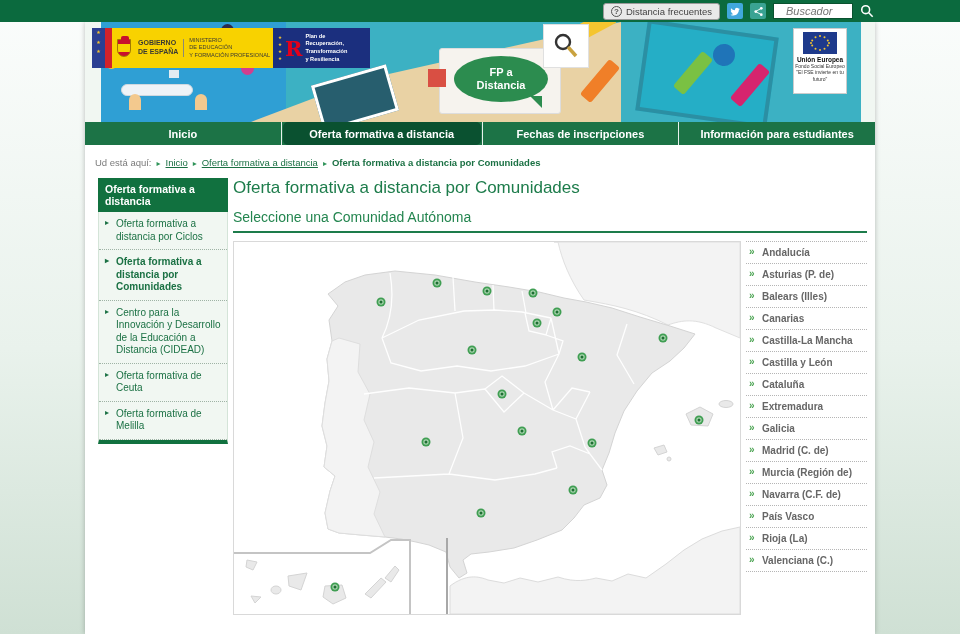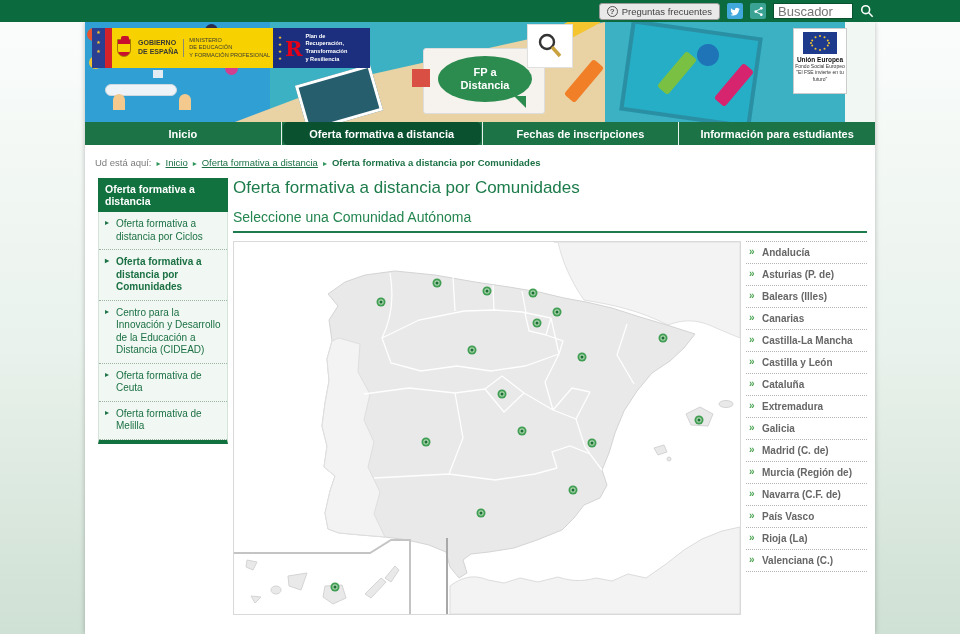--- a/index.html
+++ b/index.html
@@ -11,28 +11,28 @@
   }
   
   .topbar{position:absolute;top:0;left:0;right:0;height:22px;background:#0b6a3e;
     display:flex;align-items:center;justify-content:flex-end;padding-right:86px;gap:7px;z-index:30;}
   .faq-btn{display:flex;align-items:center;gap:4px;background:#e9e9e9;border:1px solid #9a9a9a;
     border-radius:3px;height:17px;padding:0 7px;font-size:9.5px;color:#444;cursor:pointer;}
   .qbubble{width:11px;height:11px;border:1px solid #555;border-radius:50%;font-size:8px;line-height:10px;
     text-align:center;color:#555;font-weight:bold;}
   .sq-icon{width:16px;height:16px;border-radius:2px;display:flex;align-items:center;justify-content:center;}
   .tw{background:#41a8dc;} .sh{background:#3aa393;}
-  .search-box{height:16px;width:80px;border:1px solid #0a522f;font-size:13px;padding:0 4px;color:#333;background:#fff;}
+  .search-box{height:16px;width:80px;border:1px solid #0a522f;font-size:11px;padding:0 12px;color:#333;background:#fff;font-style:italic;}
   .mag{display:flex;align-items:center;}
   
   .page{position:absolute;left:85px;top:22px;width:790px;height:612px;background:#fff;
     box-shadow:0 0 5px rgba(0,0,0,.25);z-index:10;}
   
   .banner{position:relative;height:100px;overflow:hidden;background:#f1f7f2;}
-  .collage{position:absolute;left:0;top:0;width:760px;height:100px;background:#3cb1c3;overflow:hidden;}
+  .collage{position:absolute;left:16px;top:0;width:760px;height:100px;background:#3cb1c3;overflow:hidden;}
   .blue-panel{position:absolute;left:0;top:0;width:185px;height:100px;background:#2f9fd4;}
   .monitor{position:absolute;left:44px;top:8px;width:58px;height:38px;background:#fff;border:2px solid #d7e3ea;border-radius:2px;}
   .monitor:after{content:"";position:absolute;left:22px;top:38px;width:10px;height:8px;background:#e3ecf2;}
   .kb{position:absolute;left:20px;top:62px;width:72px;height:12px;background:#eef3f7;border-radius:6px;border:1px solid #cfd8df;}
   .hand{position:absolute;width:12px;height:16px;background:#f3c98e;border-radius:6px 6px 0 0;}
   .dot{position:absolute;border-radius:50%;}
   .wood{position:absolute;left:150px;top:0;width:370px;height:100px;background:#e9d2a4;
     clip-path:polygon(0 100%,30% 58%,100% 0,100% 100%);}
   .tabletA{position:absolute;left:215px;top:52px;width:78px;height:48px;background:#275e6e;border:3px solid #fff;transform:rotate(-16deg);}
   .white-tablet{position:absolute;left:338px;top:26px;width:122px;height:66px;background:#f6f3ee;border:1px solid #ddd;border-radius:3px;}
@@ -100,21 +100,21 @@
   .borders{stroke:#fff;stroke-width:1.3;fill:none;opacity:.95;}
   .isle{fill:#e9e9e9;stroke:#d4d4d4;}
   .marker{cursor:pointer;}
 </style>
 </head>
 <body>
 
 <div class="topbar">
   <button class="faq-btn">
     <span class="qbubble">?</span>
-    <span>Preguntas frecuentes</span>
+    <span>Distancia frecuentes</span>
   </button>
   <span class="sq-icon tw">
     <svg width="11" height="11" viewBox="0 0 24 24" fill="#fff">
         <path d="M21 6c-.7.3-1.4.5-2.2.6.8-.5 1.4-1.2 1.7-2.1-.8.4-1.6.8-2.5 1C17.3 4.6 16.2 4 15 4c-2.3 0-4.2 1.9-4.2 4.2 0 .3 0 .7.1 1C7.4 9 4.4 7.4 2.4 4.9c-.4.6-.6 1.4-.6 2.1 0 1.5.7 2.8 1.9 3.5-.7 0-1.4-.2-1.9-.5v.1c0 2 1.4 3.7 3.4 4.1-.4.1-.7.2-1.1.2-.3 0-.5 0-.8-.1.5 1.7 2.1 2.9 3.9 2.9-1.4 1.1-3.2 1.8-5.2 1.8-.3 0-.7 0-1-.1 1.9 1.2 4.1 1.9 6.4 1.9 7.7 0 11.9-6.4 11.9-11.9v-.5c.8-.6 1.5-1.3 2.1-2.1z"></path>
       </svg>
   </span>
   <span class="sq-icon sh">
     <svg width="11" height="11" viewBox="0 0 24 24" fill="#fff">
         <circle cx="6" cy="12" r="3"></circle>
         <circle cx="18" cy="5" r="3"></circle>

